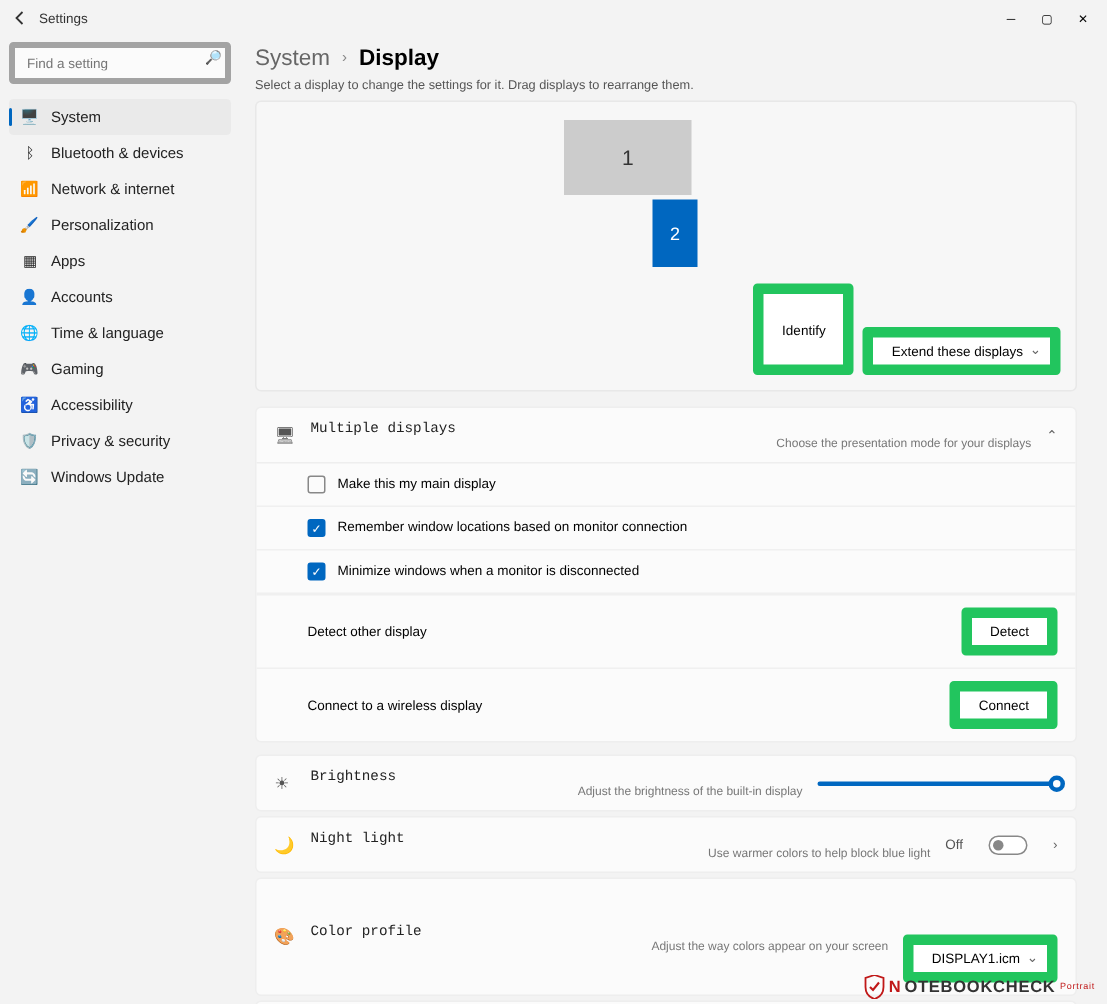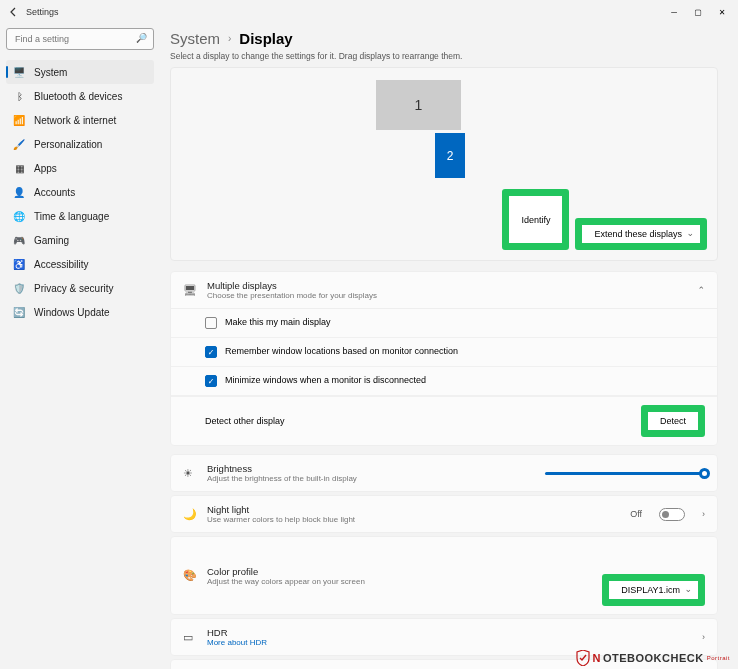--- a/index.html
+++ b/index.html
@@ -9,21 +9,21 @@
 .titlebar-title { font-size: 9px; margin-left: 2px; color: #333; }
 .titlebar-controls { margin-left: auto; display: flex; }
 .titlebar-controls div { width: 24px; height: 20px; display: flex; align-items: center; justify-content: center; cursor: pointer; font-size: 8px; }
 .container { display: flex; height: 645px; }
 .sidebar { width: 160px; padding: 4px 6px; }
 .user-block { display: flex; align-items: center; gap: 6px; padding: 6px 4px 10px; }
 .avatar { width: 28px; height: 28px; border-radius: 50%; background: #e22819; display: flex; align-items: center; justify-content: center; color: #fff; font-size: 7px; font-weight: bold; }
 .user-name { font-size: 10px; font-weight: 600; }
 .user-sub { font-size: 8px; color: #666; }
 .search-box { position: relative; margin-bottom: 10px; }
-.search-box input { width: 100%; padding: 5px 20px 5px 8px; border: 1px solid #a3a3a3; border-radius: 3px; background: #fbfbfb; font-size: 9px; }
+.search-box input { width: 100%; padding: 5px 20px 5px 8px; border: 4px solid #a3a3a3; border-radius: 3px; background: #fbfbfb; font-size: 9px; }
 .search-icon { position: absolute; right: 6px; top: 5px; color: #888; font-size: 9px; }
 .nav-item { display: flex; align-items: center; gap: 8px; padding: 6px 8px; border-radius: 3px; cursor: pointer; font-size: 10px; color: #222; }
 .nav-item.active { background: #eaeaea; position: relative; }
 .nav-item.active::before { content: ''; position: absolute; left: 0; top: 6px; bottom: 6px; width: 2px; background: #0067c0; border-radius: 2px; }
 .nav-icon { width: 12px; height: 12px; display: flex; align-items: center; justify-content: center; font-size: 10px; }
 .content { flex: 1; padding: 6px 20px 0 10px; overflow-y: auto; }
 .breadcrumb { display: flex; align-items: center; gap: 8px; font-size: 15px; margin-bottom: 4px; }
 .breadcrumb .parent { color: #666; font-weight: 400; }
 .breadcrumb .chev { color: #888; font-size: 10px; }
 .breadcrumb .current { font-weight: 600; }
@@ -32,22 +32,22 @@
 .monitors { height: 105px; position: relative; display: flex; align-items: center; justify-content: center; }
 .monitor1 { width: 85px; height: 50px; background: #cccccc; display: flex; align-items: center; justify-content: center; font-size: 14px; color: #333; position: absolute; left: 195px; top: 2px; cursor: pointer; }
 .monitor2 { width: 30px; height: 45px; background: #0067c0; color: #fff; display: flex; align-items: center; justify-content: center; font-size: 12px; position: absolute; left: 254px; top: 55px; cursor: pointer; }
 .arrange-actions { display: flex; justify-content: flex-end; gap: 6px; margin-top: 6px; }
 .btn { padding: 4px 12px; background: #fff; border: 7px solid #22c55e; border-radius: 3px; font-size: 9px; cursor: pointer; }
 .btn.drop { padding-right: 18px; position: relative; margin-top: 29px; }
 .btn.drop::after { content: '⌄'; position: absolute; right: 6px; top: 3px; font-size: 9px; color: #666; }
 .card { background: #fbfbfb; border: 1px solid #eee; border-radius: 4px; margin-bottom: 8px; }
 .card-header { display: flex; align-items: center; padding: 8px 12px; gap: 10px; cursor: pointer; }
 .card-icon { width: 14px; color: #555; font-size: 11px; }
-.card-title { font-size: 9.5px; color: #222; }
-.card-sub { font-size: 8px; color: #777; }
+.card-title { font-size: 9.5px; color: #222; font-family: Liberation Mono, monospace; }
+.card-sub { font-size: 8px; color: #777; text-align: right; }
 .card-title-block { flex: 1; }
 .card-right { font-size: 9px; color: #555; display: flex; align-items: center; gap: 17px; }
 .expand-chev { color: #666; font-size: 9px; }
 .card-body { border-top: 1px solid #eee; }
 .check-row { display: flex; align-items: flex-start; gap: 8px; padding: 8px 12px 8px 34px; font-size: 9px; border-bottom: 1px solid #f0f0f0; }
 .check-row:last-child { border-bottom: none; }
 .chk { width: 12px; height: 12px; border: 1px solid #888; border-radius: 2px; display: flex; align-items: center; justify-content: center; cursor: pointer; }
 .chk.checked { background: #0067c0; border-color: #0067c0; color: #fff; font-size: 8px; }
 .action-row { display: flex; align-items: center; justify-content: space-between; padding: 8px 12px 8px 34px; font-size: 9px; border-top: 1px solid #f0f0f0; }
 .section-label { font-size: 9.5px; font-weight: 600; color: #333; margin: 10px 0 6px 2px; }
@@ -172,20 +172,24 @@
           <span>Remember window locations based on monitor connection</span>
         </div>
         <div class="check-row">
           <div class="chk checked">✓</div>
           <span>Minimize windows when a monitor is disconnected</span>
         </div>
         <div class="action-row">
           <span>Detect other display</span>
           <button class="btn">Detect</button>
         </div>
+        <div class="action-row">
+          <span>Connect to a wireless display</span>
+          <button class="btn">Connect</button>
+        </div>
       </div>
     </div>
 
 
     <div class="setting-row">
       <span class="card-icon">☀</span>
       <div class="card-title-block">
         <div class="card-title">Brightness</div>
         <div class="card-sub">Adjust the brightness of the built-in display</div>
       </div>

